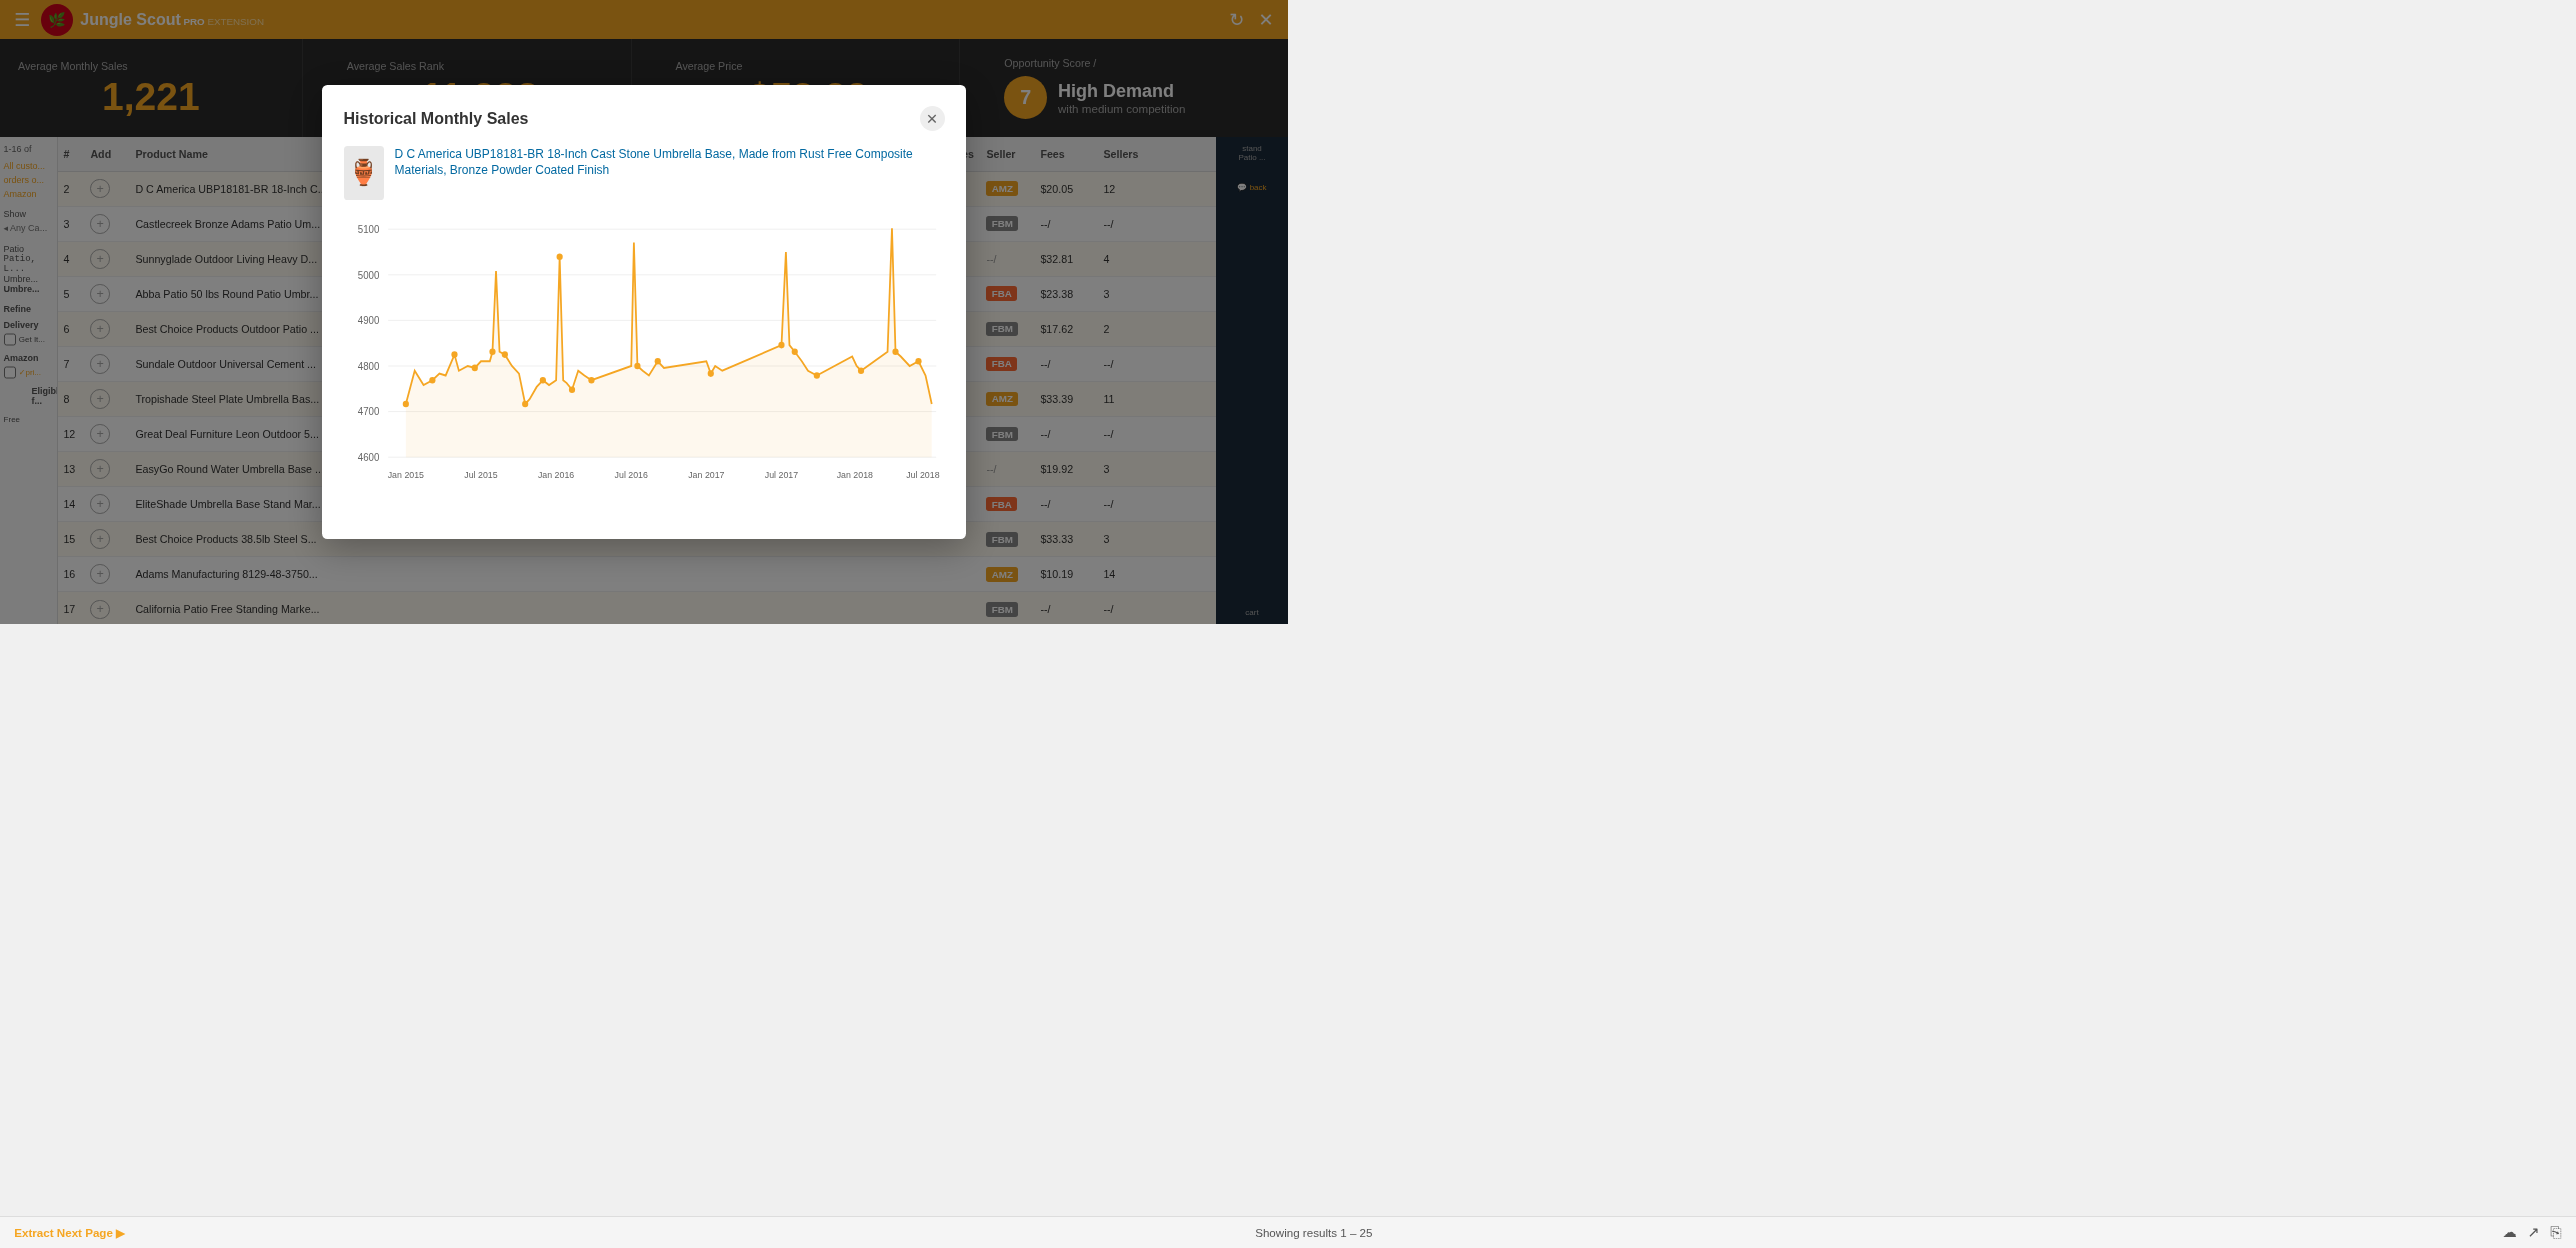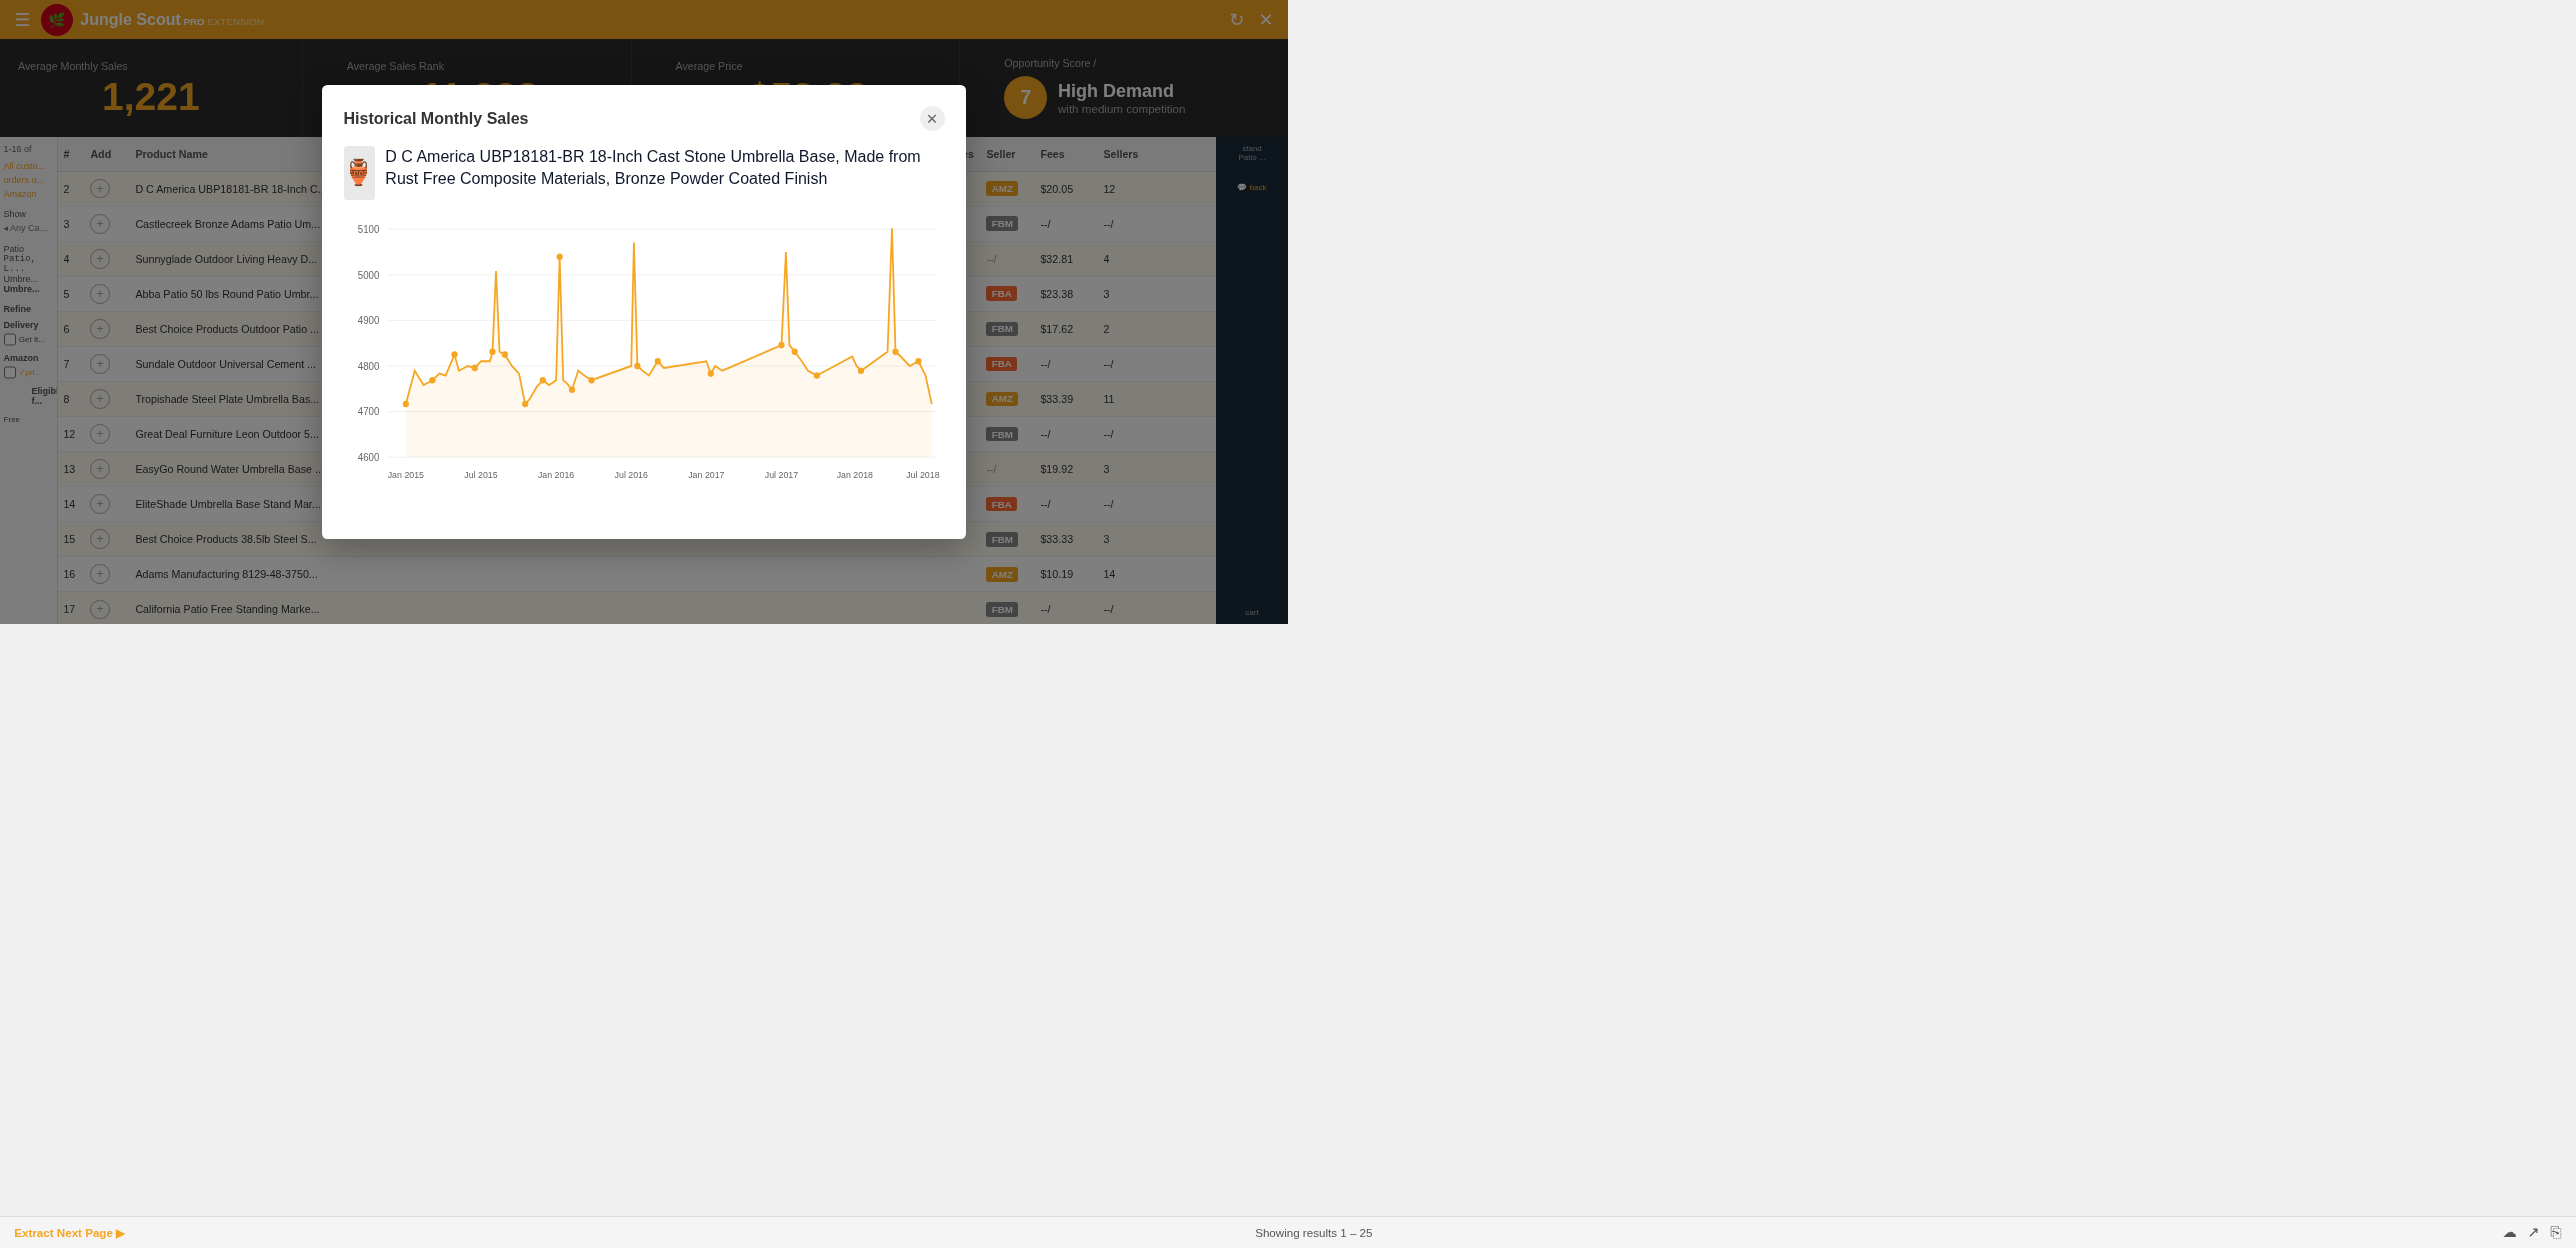--- a/index.html
+++ b/index.html
@@ -154,21 +154,21 @@
     .modal-product {
       display: flex; align-items: flex-start; gap: 10.7px;
       margin-bottom: 14.3px;
     }
     .product-thumb {
       width: 54px; height: 54px;
       background: #e8e8e8; border-radius: 3.6px;
       display: flex; align-items: center; justify-content: center;
       font-size: 25px;
     }
-    .product-name { font-size: 16px; color: #0f172a; line-height: 1.4; }
+    .product-name { font-size: 12px; color: #0369a1; line-height: 1.4; }
 
     
     .chart-container {
       width: 100%;
       height: 304px;
       position: relative;
     }
     .chart-svg { width: 100%; height: 100%; }
     .chart-axis-label { font-size: 11px; fill: #666; }
 

